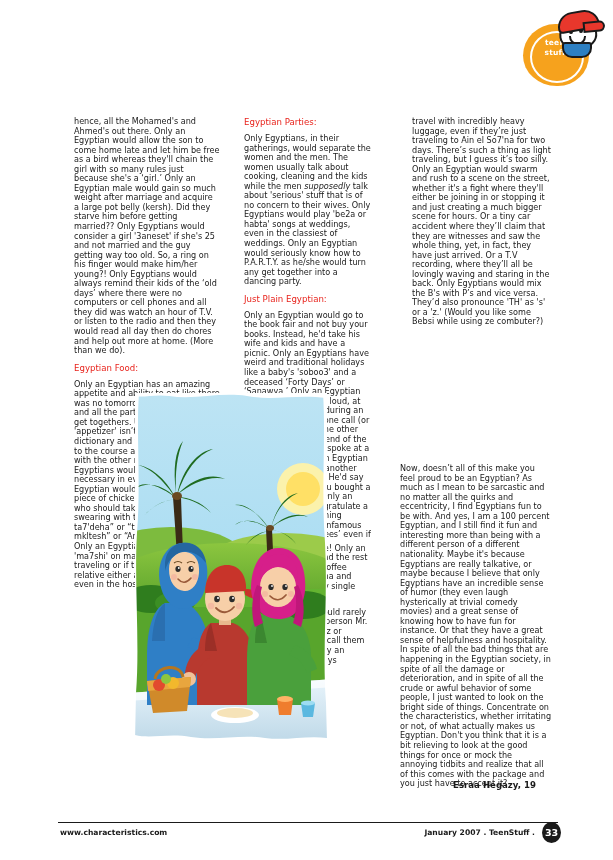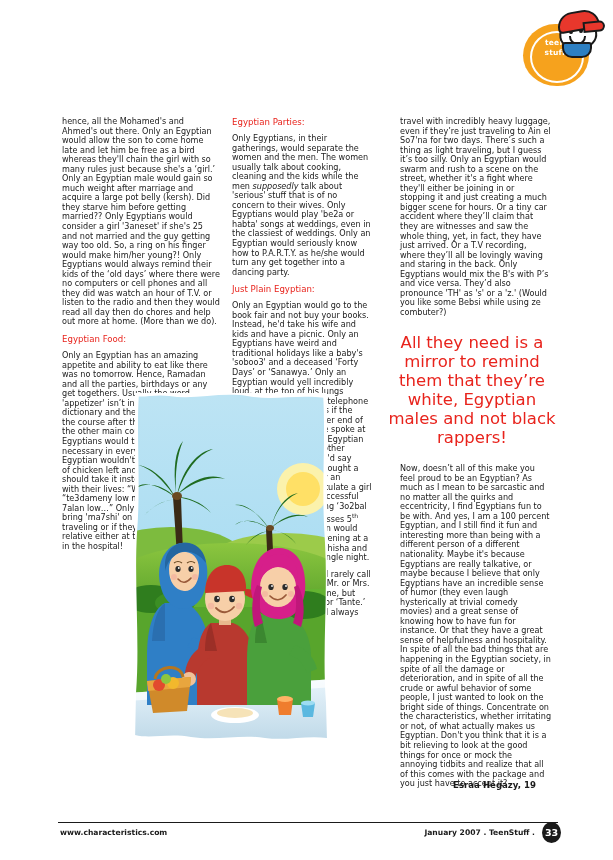--- a/index.html
+++ b/index.html
@@ -116,21 +116,21 @@
     position: absolute;
     font-size: 8.1px;
     line-height: 9.55px;
     color: #1a1a1a;
     text-align: left;
   }
   #col1 { left: 62px;  top: 117px; width: 158px; }
   #col2 { left: 232px; top: 117px; width: 140px; }
   #col3 { left: 400px; top: 117px; width: 152px; }
 
-  .col p { margin: 0 0 0 0; }
+  .col p { margin: 0 0 0 12px; }
   .col p + p { margin-top: 7px; }
 
   .head {
     color: #e8231c;
     font-weight: normal;
     font-size: 8.6px;
     line-height: 10px;
     margin: 0 0 0 0;
   }
   .head-spaced { margin-top: 8px; }
@@ -268,21 +268,20 @@
     <p><span>Only Egyptians, in their gatherings, would separate the women and the men. The women usually talk about cooking, cleaning and the kids while the men </span><em class="it">supposedly</em><span> talk about 'serious' stuff that is of no concern to their wives.   Only Egyptians would play 'be2a or habta' songs at weddings, even in the classiest of weddings. Only an Egyptian would seriously know how to P.A.R.T.Y. as he/she would turn any get together into a dancing party.</span></p>
     <p class="head head-spaced">Just Plain Egyptian:</p>
     <p><span>Only an Egyptian would go to the book fair and not buy your books. Instead, he'd take his wife and kids and have a picnic. Only an Egyptians have weird and traditional holidays like a baby's 'soboo3' and a deceased ‘Forty Days’ or ‘Sanawya.’ Only an Egyptian would yell incredibly loud, at the top of his lungs during an international telephone call (or a mobile call) as if the other person at the other end of the line won't hear if he spoke at a normal tone. Only an Egyptian would congratulate another person on anything! He'd say ‘Mabrouk’ even if you bought a new pair of shoes! Only an Egyptian would congratulate a girl if she does anything successful with the infamous saying ‘3o2bal el 3rees’ even if she passes 5</span><sup class="ord">th</sup><span> grade! Only an Egyptian would spend the rest of his evening at a coffee house smoking shisha and playing ‘tawla’ every single night.</span></p>
     <p>Only an Egyptian would rarely call another elderly person Mr. or Mrs. Or even ostaz or Madame, but would call them ‘Amo’ or ‘Tante.’ Only an Egyptian would always</p>
   </div>
 
   <div class="col" id="col3">
     <p>travel with incredibly heavy luggage, even if they’re just traveling to Ain el So7'na for two days. There’s such a thing as light traveling, but I guess it’s too silly. Only an Egyptian would swarm and rush to a scene on the street, whether it's a fight where they'll either be joining in or stopping it and just creating a much bigger scene for hours. Or a tiny car accident where they’ll claim that they are witnesses and saw the whole thing, yet, in fact, they have just arrived. Or a T.V recording, where they’ll all be lovingly waving and staring in the back. Only Egyptians would mix the B's with P’s and vice versa. They’d also pronounce 'TH' as 's' or a 'z.' (Would you like some Bebsi while using ze combuter?)</p>
   </div>
 
-  <div id="pullquote">All they need is a mirror to remind them that they’re white, Egyptian males and not black rappers!</div>
 
   <div id="col3b">
     <p>Now, doesn’t all of this make you feel proud to be an Egyptian? As much as I mean to be sarcastic and no matter all the quirks and eccentricity, I find Egyptians fun to be with. And yes, I am a 100 percent Egyptian, and I still find it fun and interesting more than being with a different person of a different nationality. Maybe it's because Egyptians are really talkative, or maybe because I believe that only Egyptians have an incredible sense of humor (they even laugh hysterically at trivial comedy movies) and a great sense of knowing how to have fun for instance. Or that they have a great sense of helpfulness and hospitality. In spite of all the bad things that are happening in the Egyptian society, in spite of all the damage or deterioration, and in spite of all the crude or awful behavior of some people, I just wanted to look on the bright side of things. Concentrate on the characteristics, whether irritating or not, of what actually makes us Egyptian. Don't you think that it is a bit relieving to look at the good things for once or mock the annoying tidbits and realize that all of this comes with the package and you just have to accept it?</p>
   </div>
 
   <div id="byline">Esraa Hegazy, 19</div>
 
   <div id="illus">
     <svg width="192" height="348" viewBox="0 0 192 348" xmlns="http://www.w3.org/2000/svg">
       <defs>

